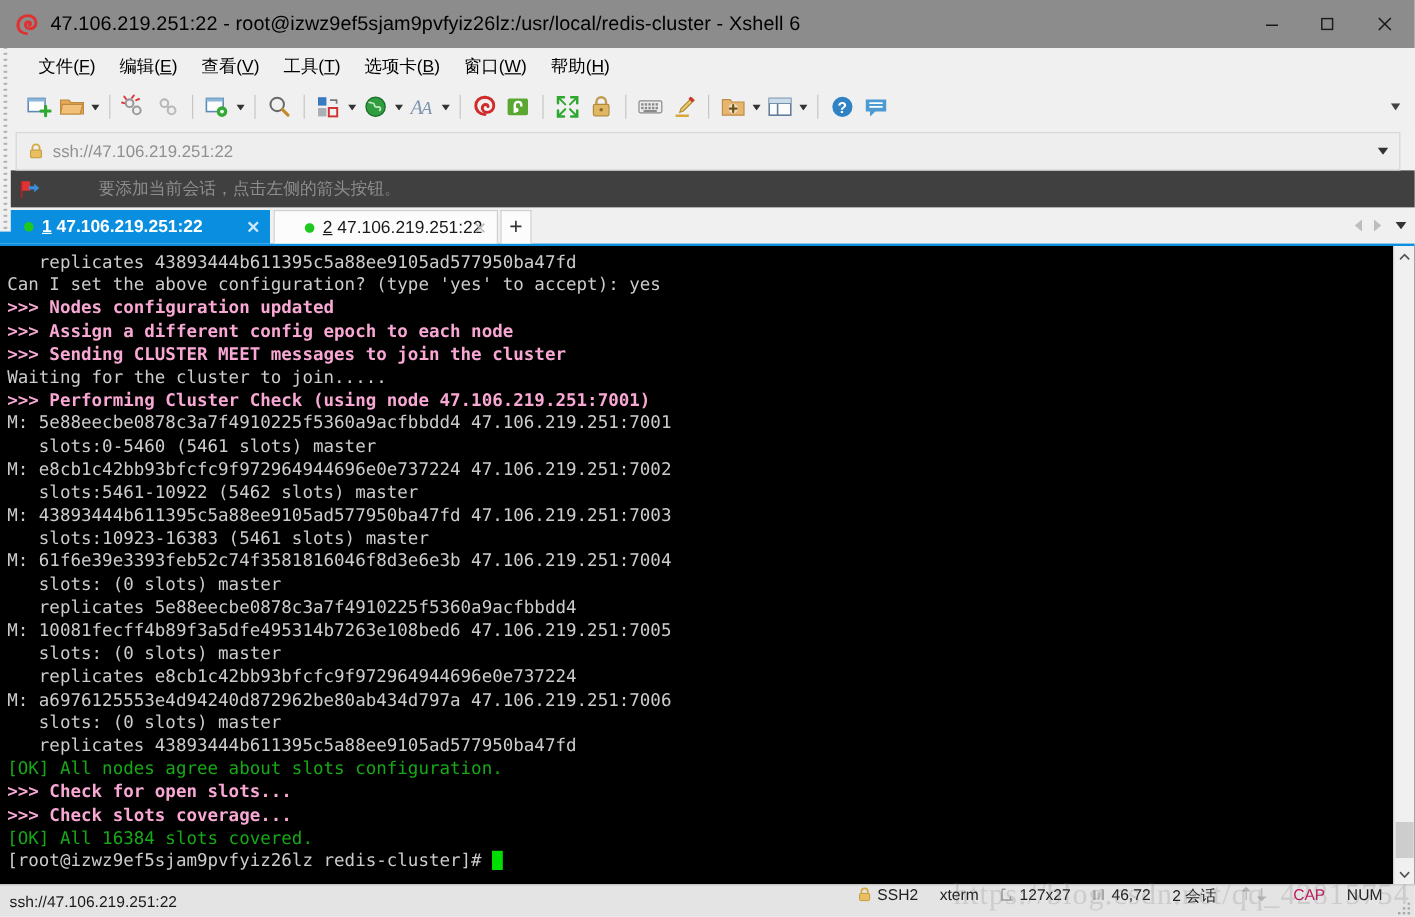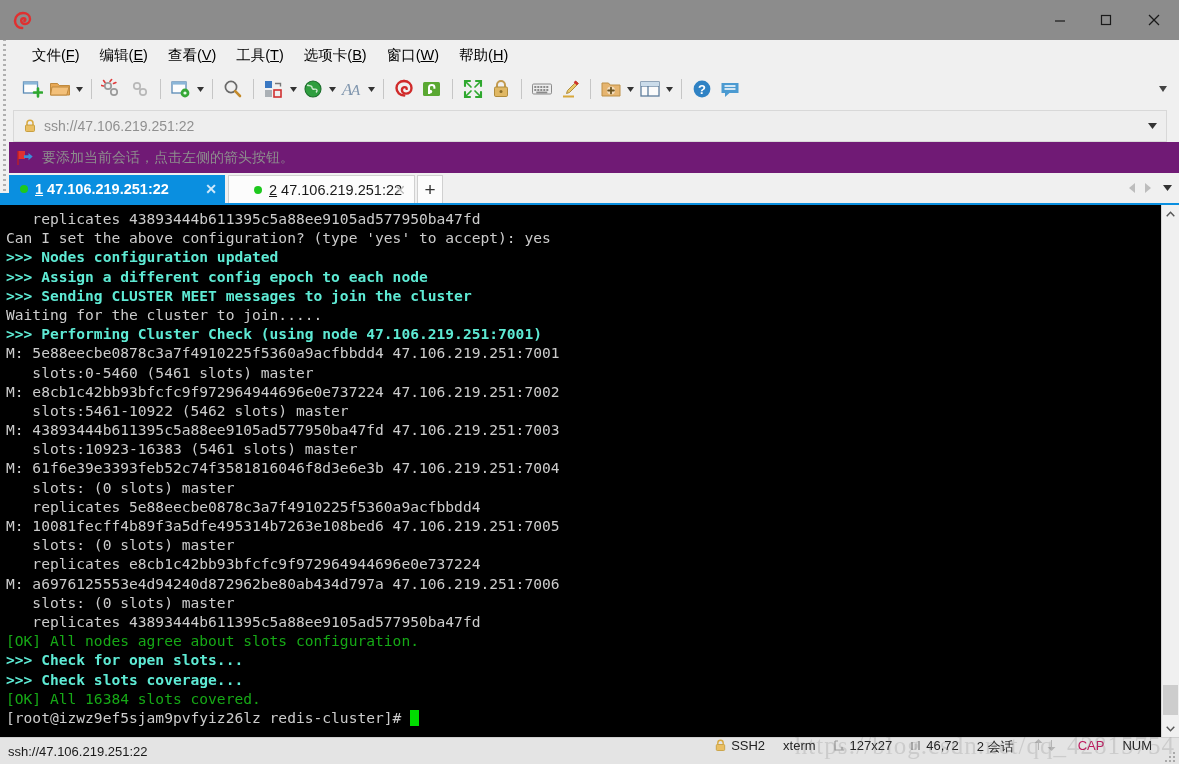--- a/index.html
+++ b/index.html
@@ -141,21 +141,22 @@
     width: 16px; display: flex; align-items: center; justify-content: center;
   }
 
   
   .noticebar {
     height: 31px;
     display: flex;
     align-items: center;
     padding-left: 16px;
     flex: 0 0 auto;
-    background: #701a75;
+    background: #404040;
+    gap: 40px;
   }
   .notice-icon { margin-right: 8px; display: flex; }
   .notice-text { font-size: 14px; color: #8d8d8d; white-space: nowrap; }
 
   
   .tabbar {
     height: 30px;
     background: #f0f0f0;
     display: flex;
     align-items: flex-end;
@@ -236,21 +237,21 @@
     background: #000;
     padding: 4px 0 0 6px;
     overflow: hidden;
     font-family: "DejaVu Sans Mono", "Liberation Mono", monospace;
     font-size: 14.6px;
     line-height: 19.2px;
     color: #cccccc;
     white-space: pre;
   }
   .terminal .line { height: 19.2px; }
-  .terminal .bold { color: #5eead4; font-weight: bold; }
+  .terminal .bold { color: #f9a8d4; font-weight: bold; }
   .terminal .green { color: #16a916; }
   .terminal .normal { color: #cccccc; }
   .cursor {
     display: inline-block;
     width: 8.8px; height: 16px;
     background: #00dd00;
     vertical-align: -3px;
   }
 
   
@@ -328,20 +329,21 @@
 
 <div id="app">
 
   <div class="titlebar">
     <div class="title-icon">
       <svg width="22" height="22" viewBox="0 0 22 22">
         <path d="M3 12c0-5 4-8 8-8 4 0 7 2.5 7 6 0 3-2.4 5-5 5-2.2 0-3.8-1.4-3.8-3.2 0-1.5 1.1-2.5 2.4-2.5 1 0 1.8.6 1.8 1.5 0 .7-.5 1.2-1.1 1.2" fill="none" stroke="#e03030" stroke-width="2.4" stroke-linecap="round"></path>
         <path d="M3 12c0 4.2 3.2 7 7.2 7" fill="none" stroke="#e03030" stroke-width="2.4" stroke-linecap="round"></path>
       </svg>
     </div>
+    <div class="title-text">47.106.219.251:22 - root@izwz9ef5sjam9pvfyiz26lz:/usr/local/redis-cluster - Xshell 6</div>
     <div class="win-buttons">
       <div class="win-btn">
         <svg width="12" height="12" viewBox="0 0 12 12">
             <line x1="1" y1="7" x2="11" y2="7" stroke="#1a1a1a" stroke-width="1.2"></line>
           </svg>
       </div>
       <div class="win-btn">
         <svg width="12" height="12" viewBox="0 0 12 12">
             <rect x="1.5" y="1.5" width="9" height="9" fill="none" stroke="#1a1a1a" stroke-width="1.2"></rect>
           </svg>

